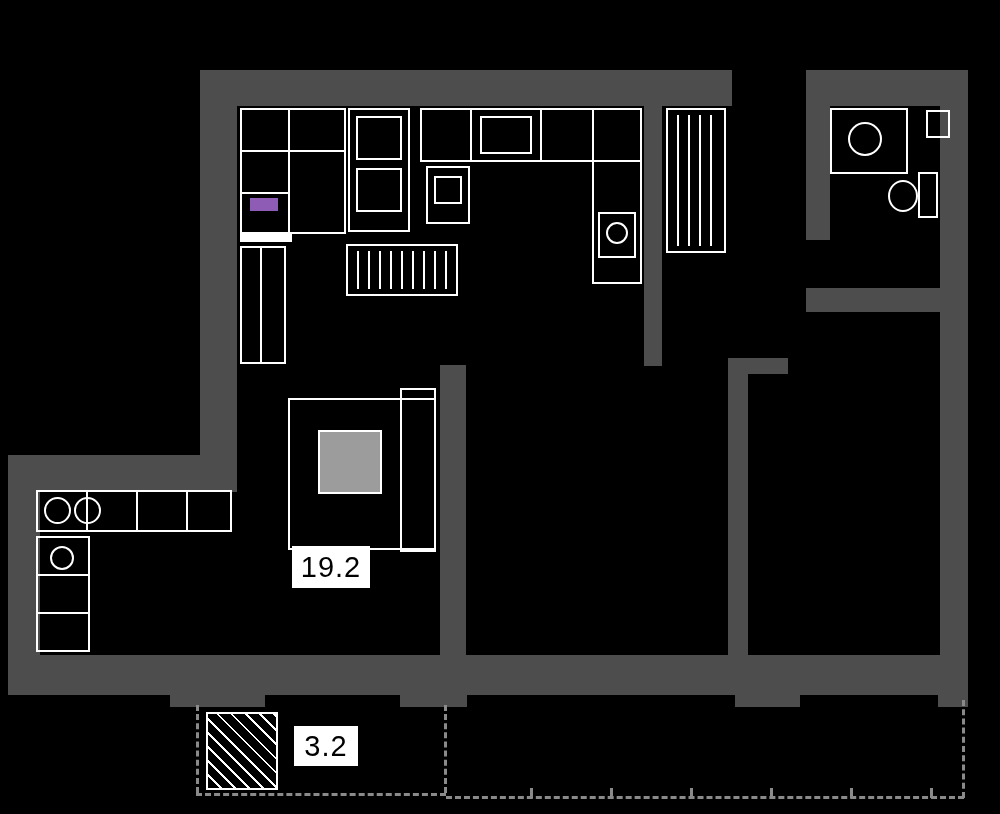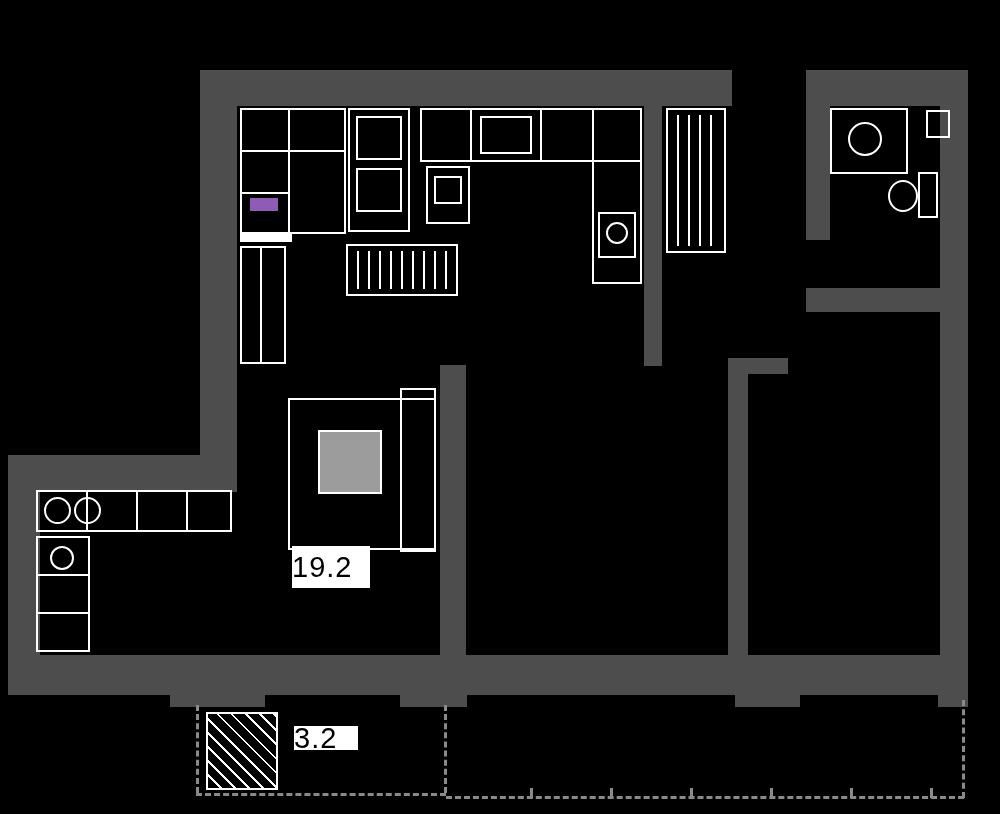--- a/index.html
+++ b/index.html
@@ -24,21 +24,21 @@
   .hatch {
     position:absolute; border:2px solid var(--line,#fff);
     background:repeating-linear-gradient(45deg, transparent 0 8px, var(--line,#fff) 8px 10px);
   }
   .dash-h { position:absolute; height:0; border-top:3px dashed var(--dash,#8a8a8a); }
   .dash-v { position:absolute; width:0; border-left:3px dashed var(--dash,#8a8a8a); }
   .tick   { position:absolute; width:3px; height:10px; background:var(--dash,#8a8a8a); }
   .table-fill { position:absolute; background:var(--table_fill,#9c9c9c); border:2px solid var(--line,#fff); }
   .label-box {
     position:absolute; background:var(--label_bg,#fff); color:var(--label_text,#000);
-    display:flex; align-items:center; justify-content:flex-start;
+    display:flex; align-items:center; justify-content:center;
     font-size:29px; font-weight:400; letter-spacing:1px;
   }
 </style>
 </head>
 <body>
 
 <div class="plan">
 
   <div class="wall" style="left:200px;top:70px;width:532px;height:36px"></div>
   <div class="wall" style="left:806px;top:70px;width:162px;height:36px"></div>
@@ -106,21 +106,21 @@
   <div class="circle" style="left:74px;top:497px;width:27px;height:27px"></div>
   <div class="fx" style="left:36px;top:536px;width:54px;height:116px"></div>
   <div class="iline" style="left:36px;top:574px;width:54px;height:2px"></div>
   <div class="iline" style="left:36px;top:612px;width:54px;height:2px"></div>
   <div class="circle" style="left:50px;top:546px;width:24px;height:24px"></div>
 
   <div class="dash-v" style="left:196px;top:705px;height:88px"></div>
   <div class="dash-h" style="left:196px;top:793px;width:250px"></div>
   <div class="dash-v" style="left:444px;top:705px;height:88px"></div>
   <div class="hatch" style="left:206px;top:712px;width:72px;height:78px"></div>
-  <div class="label-box" style="left:294px;top:726px;width:64px;height:24px">
+  <div class="label-box" style="left:294px;top:726px;width:64px;height:40px">
     <span>3.2</span>
   </div>
 
   <div class="dash-h" style="left:446px;top:796px;width:518px"></div>
   <div class="dash-v" style="left:962px;top:700px;height:98px"></div>
   <div class="tick" style="left:530px;top:788px"></div>
   <div class="tick" style="left:610px;top:788px"></div>
   <div class="tick" style="left:690px;top:788px"></div>
   <div class="tick" style="left:770px;top:788px"></div>
   <div class="tick" style="left:850px;top:788px"></div>

